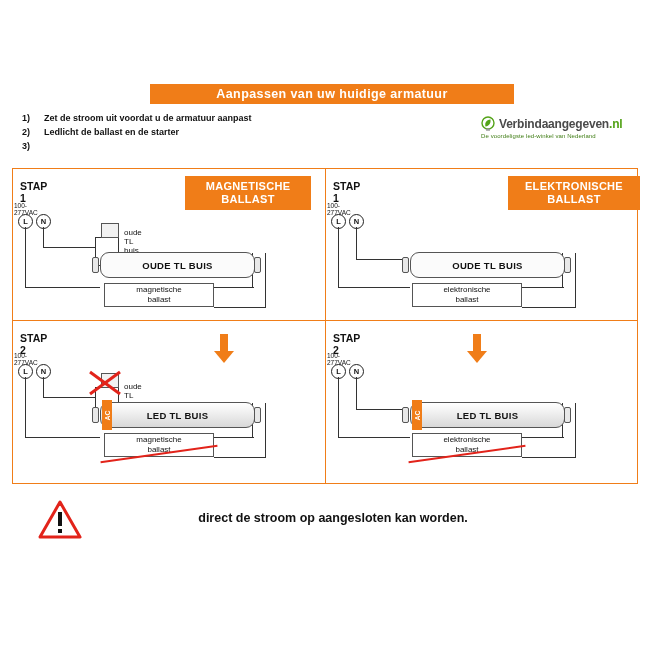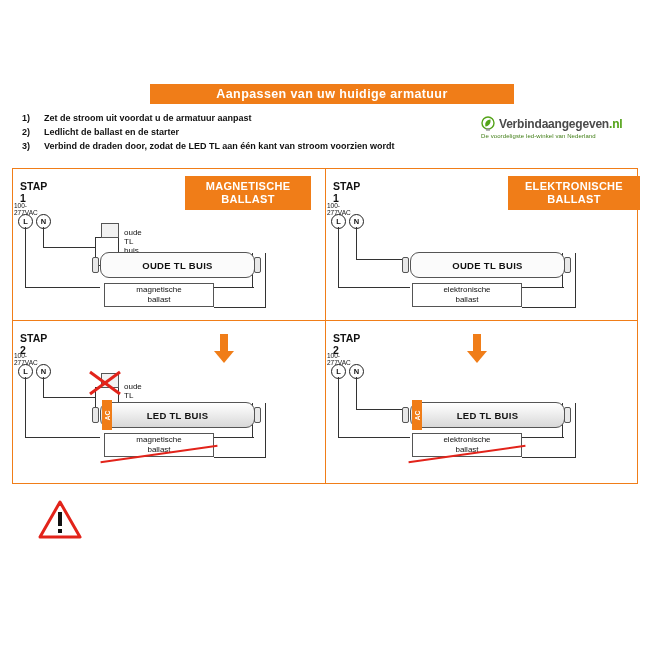--- a/index.html
+++ b/index.html
@@ -269,21 +269,20 @@
     <div class="step-row">
       <span class="step-num">1)</span>
       <span>Zet de stroom uit voordat u de armatuur aanpast</span>
     </div>
     <div class="step-row">
       <span class="step-num">2)</span>
       <span>Ledlicht de ballast en de starter</span>
     </div>
     <div class="step-row">
       <span class="step-num">3)</span>
-      <span>Verbind de draden door, zodat de LED TL aan één kant van stroom voorzien wordt</span>
     </div>
   </div>
 
   <div class="logo">
     <div class="logo-main">
       <span class="logo-leaf">
         <svg width="16" height="16" viewBox="0 0 16 16">
           <circle cx="8" cy="7" r="6" fill="#ffffff" stroke="#53a318" stroke-width="1.4"></circle>
           <path d="M10.5 3.5 C6 4 4.5 7 5.5 10.5 C9 10 11 7.5 10.5 3.5 Z" fill="#53a318"></path>
           <rect x="6" y="12.6" width="4" height="2.2" rx="0.6" fill="#9a9a9a"></rect>
@@ -457,15 +456,16 @@
   </div>
 
   <div class="warn-icon">
     <svg width="44" height="40" viewBox="0 0 44 40">
       <polygon points="22,2 42,37 2,37" fill="#ffffff" stroke="#e2231a" stroke-width="3" stroke-linejoin="round"></polygon>
       <rect x="20" y="12" width="4" height="14" fill="#111"></rect>
       <rect x="20" y="29" width="4" height="4" fill="#111"></rect>
     </svg>
   </div>
   <div class="footer-text">
+    <div>direct de stroom op aangesloten kan worden.</div>
   </div>
 
 </div>
 
 </body></html>

